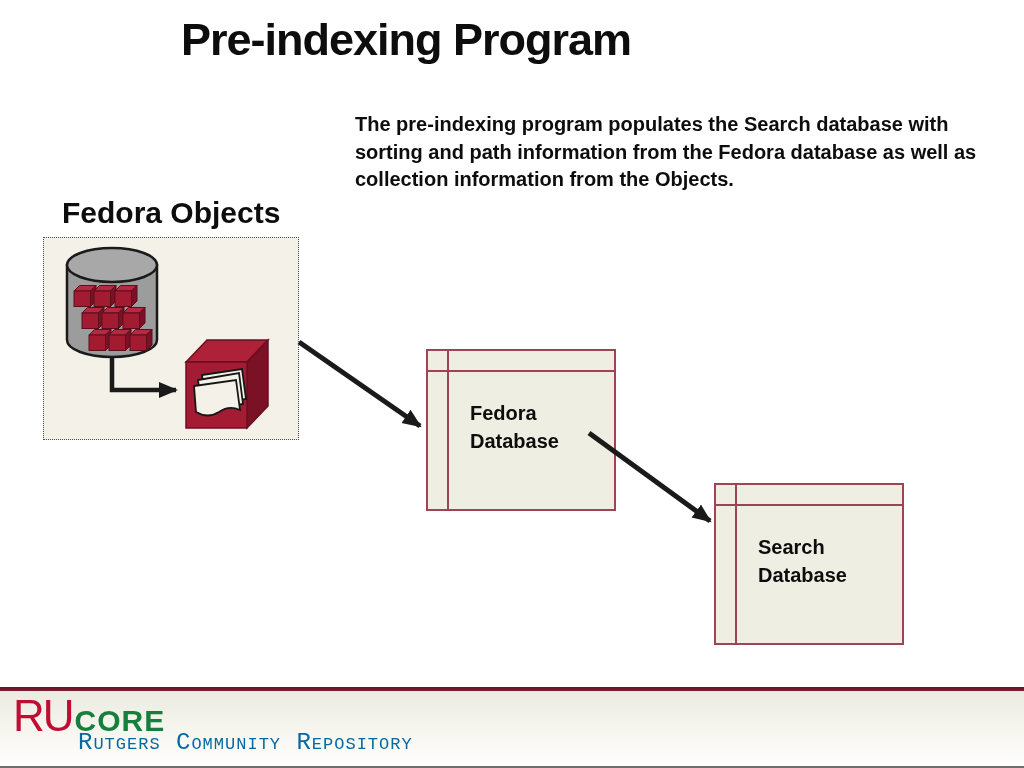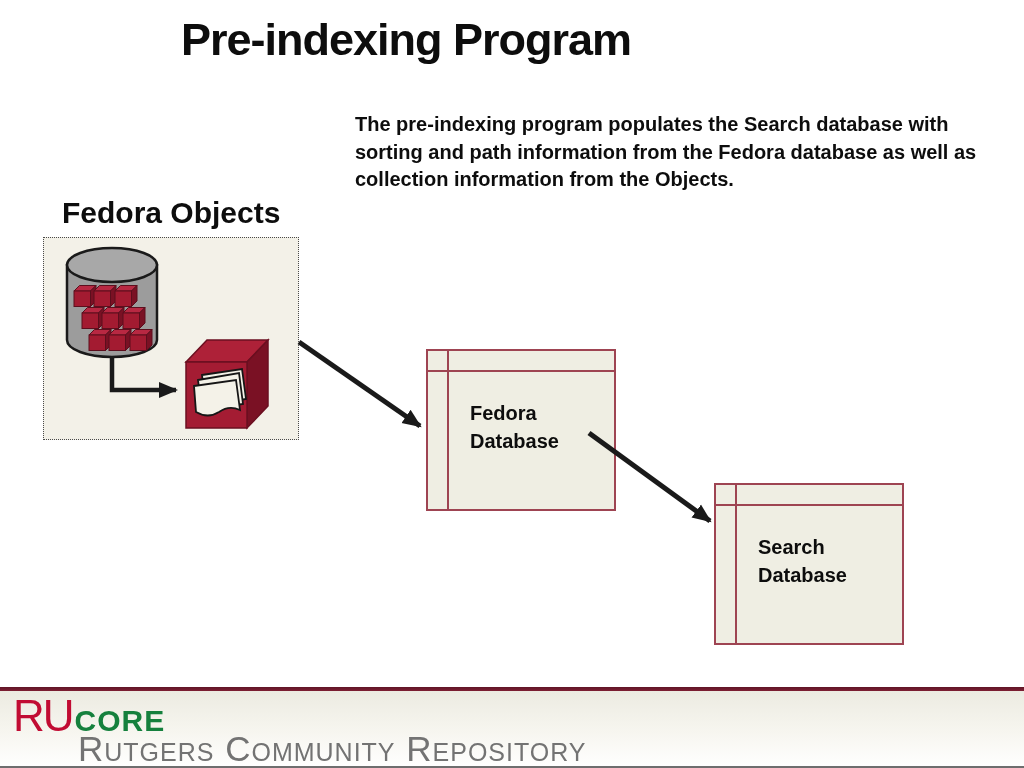--- a/index.html
+++ b/index.html
@@ -34,22 +34,22 @@
   .footer-rule{position:absolute;left:0;top:687px;width:1024px;height:4px;
     background:linear-gradient(180deg,#5f1626 0%,#7e1f33 100%);}
   .footer-band{position:absolute;left:0;top:691px;width:1024px;height:77px;
     background:linear-gradient(180deg,#ecebe1 0%,#f7f6f0 55%,#ffffff 100%);}
   .bottom-edge{position:absolute;left:0;bottom:0;width:1024px;height:2px;background:#6e6e6e;}
   .logo{position:absolute;left:13px;top:694px;display:flex;align-items:baseline;}
   .logo-ru{font-family:Liberation Sans, sans-serif;font-size:44px;font-weight:400;
     color:#c10c33;letter-spacing:-2px;line-height:1;}
   .logo-core{font-family:"Liberation Sans",sans-serif;font-size:30px;font-weight:700;
     color:#15803d;letter-spacing:1px;text-transform:uppercase;line-height:1;margin-left:2px;}
-  .tagline{position:absolute;left:78px;top:731px;font-family:Liberation Sans, sans-serif;
-    font-variant:small-caps;font-size:35px;color:#737373;letter-spacing:1px;line-height:1;}
+  .tagline{position:absolute;left:78px;top:731px;font-family:Liberation Mono, monospace;
+    font-variant:small-caps;font-size:24px;color:#0369a1;letter-spacing:1px;line-height:1;}
 </style>
 </head>
 <body>
 
 <h1 class="slide-title">Pre-indexing Program</h1>
 
 <p class="description">The pre-indexing program populates the Search database with sorting and path information from the Fedora database as well as collection information from the Objects.</p>
 
 <div class="objects-label">Fedora Objects</div>
 

